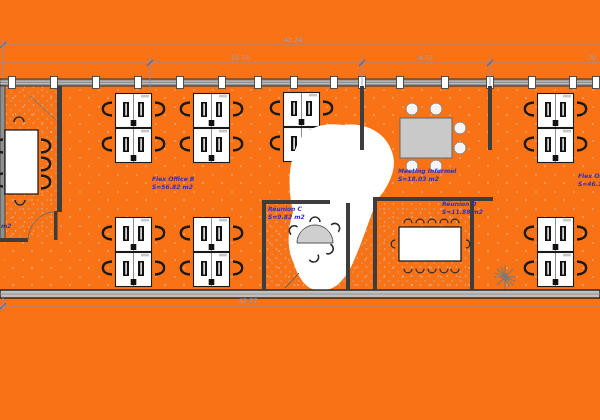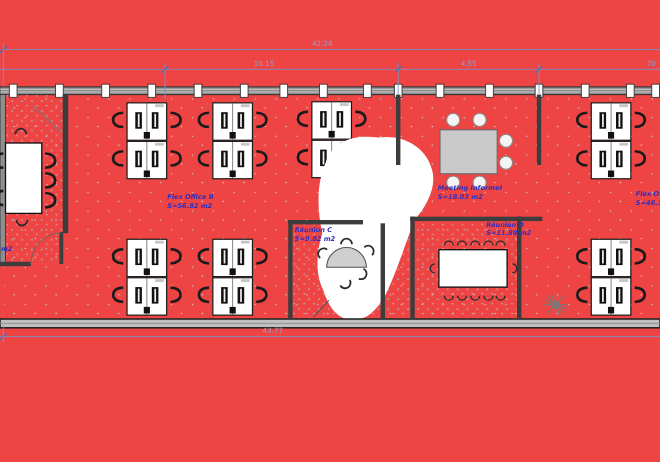--- a/index.html
+++ b/index.html
@@ -1,16 +1,16 @@
 <!DOCTYPE html>
 <html><head>
 <meta charset="utf-8">
 <style>
   html,body{margin:0;padding:0;background:#ffffff;}
-  .canvas{width:600px;height:420px;position:relative;background:#ef4444;overflow:hidden;
+  .canvas{width:600px;height:420px;position:relative;background:#f97316;overflow:hidden;
           font-family:"DejaVu Sans", sans-serif;text-align:center;}
   svg{display:block;}
   text.dim{font-size:6.5px;fill:#8ba0cc;font-family:"DejaVu Sans",sans-serif;}
   text.lbl{font-size:6px;font-style:italic;font-weight:bold;fill:#2f2fbf;
            font-family:"DejaVu Sans",sans-serif;}
   .dimline{stroke:#7b93c8;stroke-width:0.8;}
   .dimtick{stroke:#4a6db8;stroke-width:1.2;}
 </style>
 </head>
 <body>

